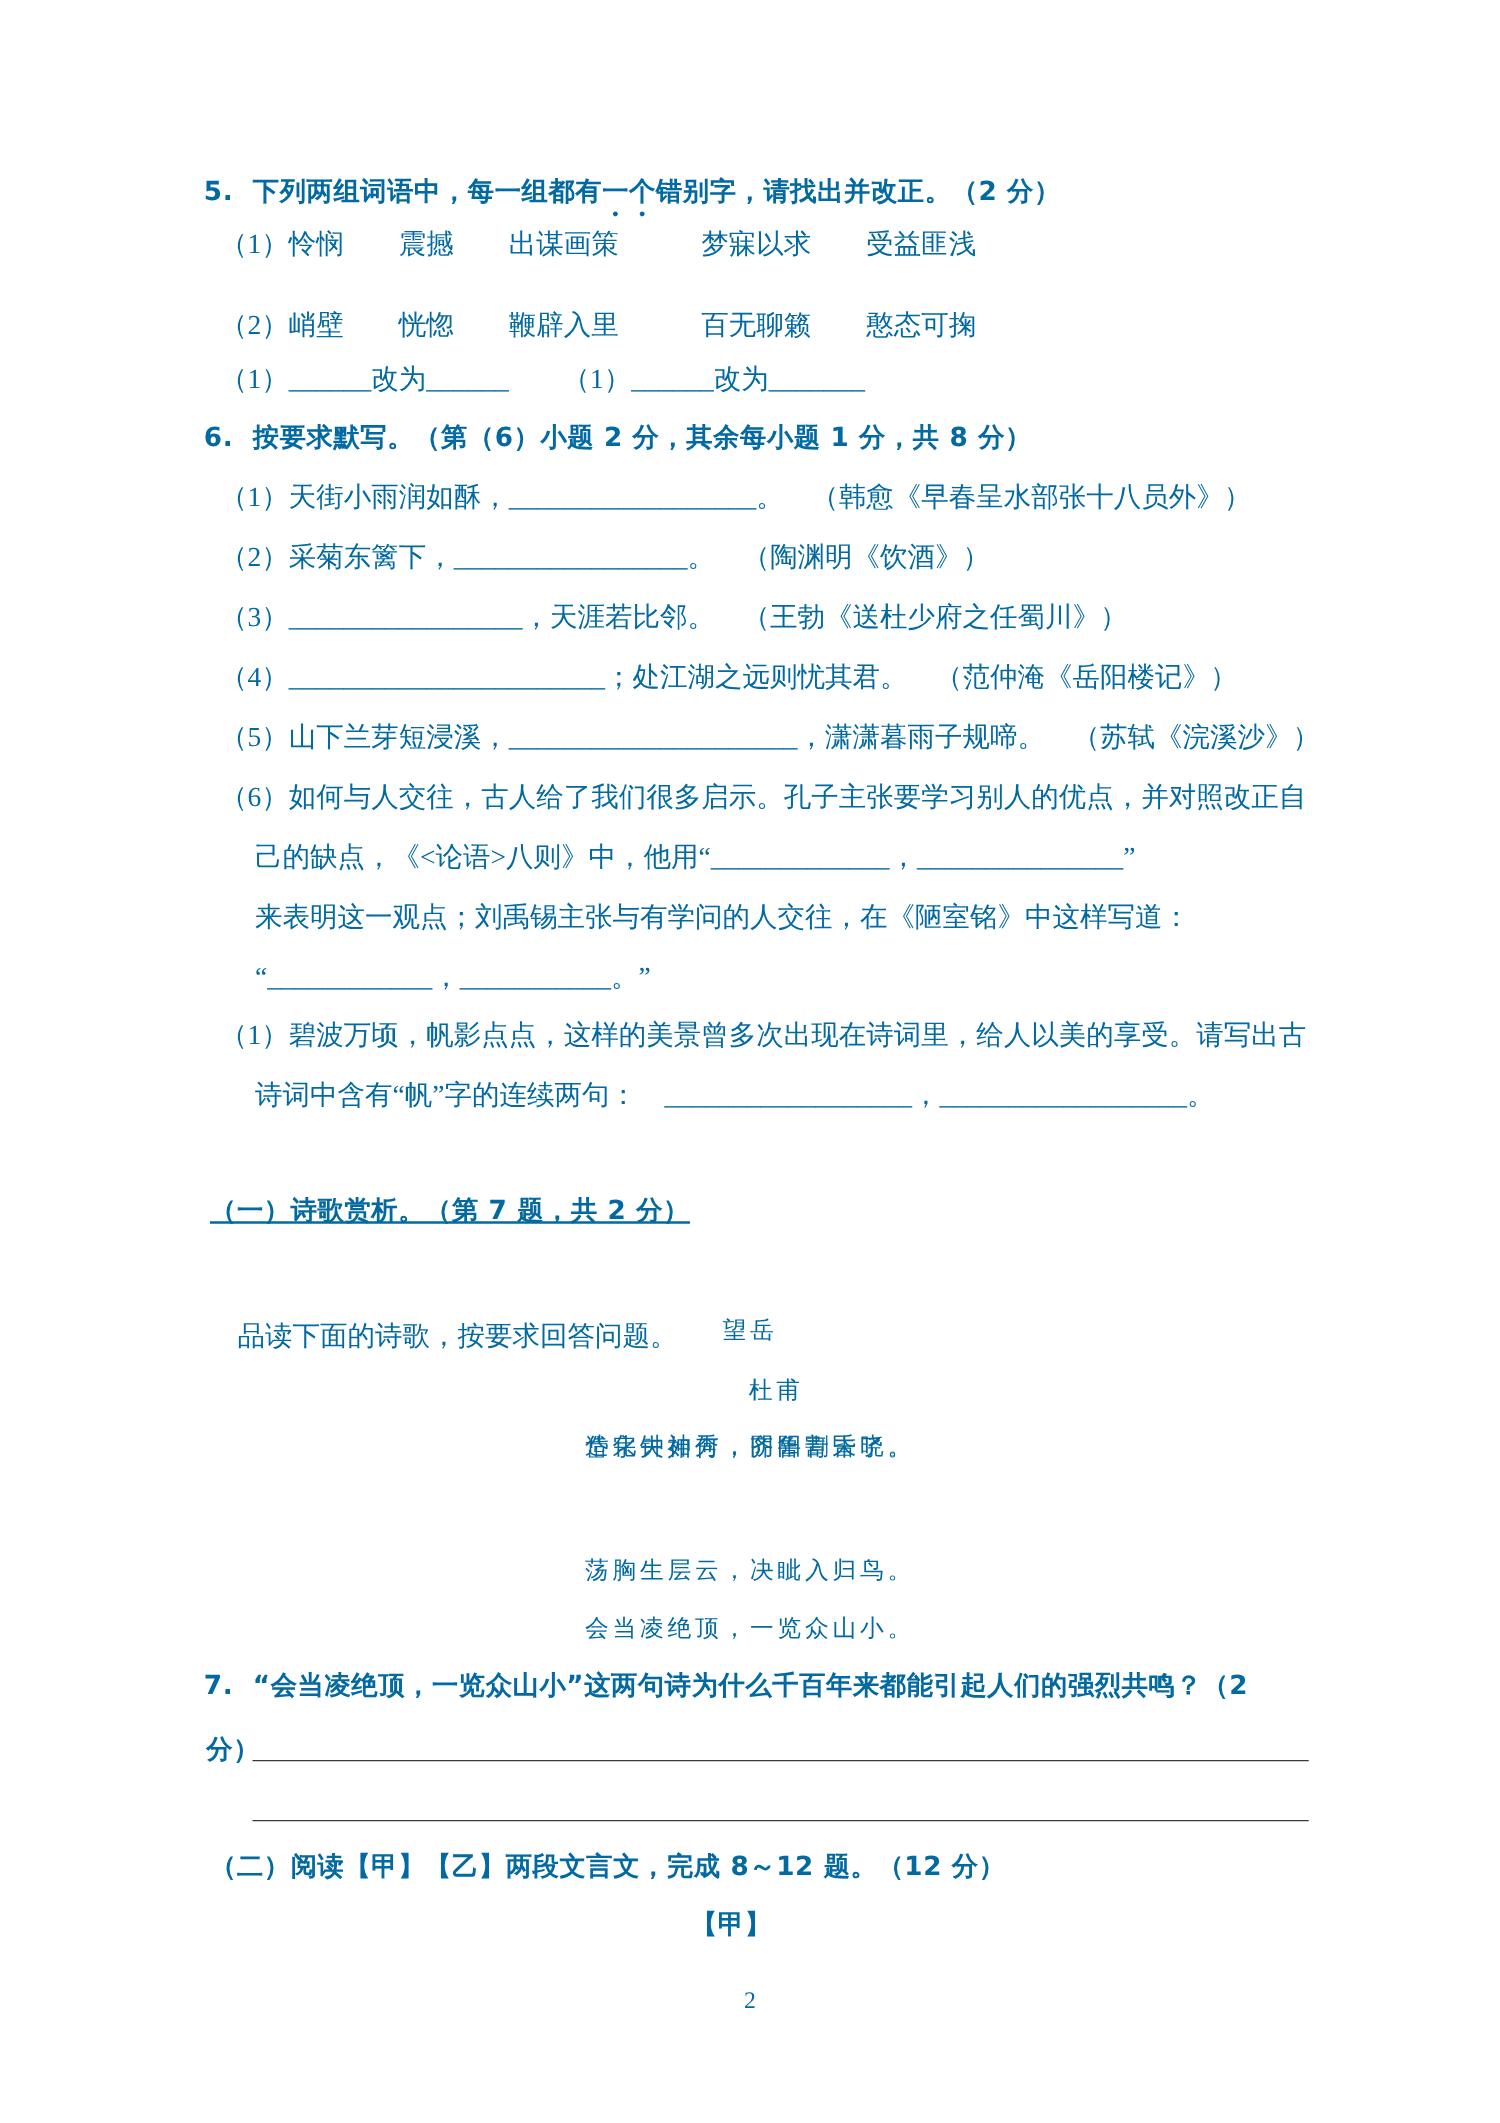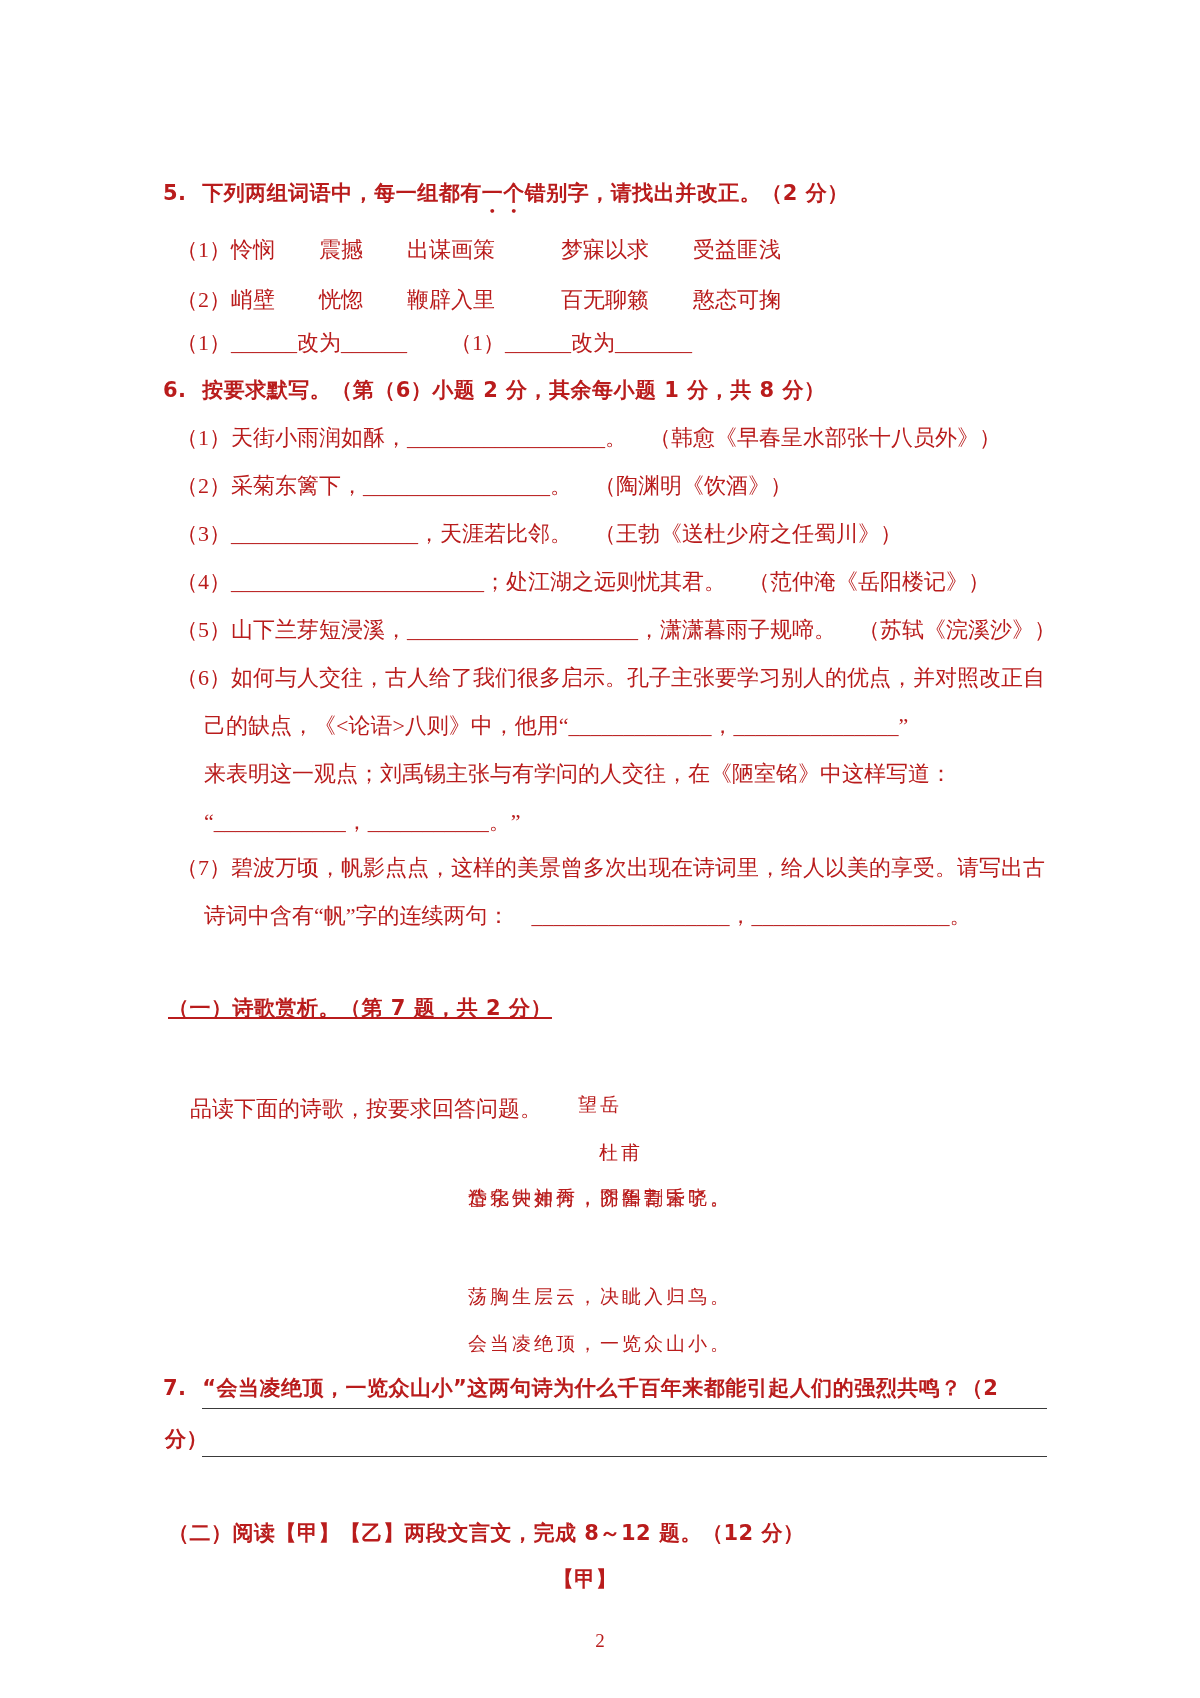--- a/index.html
+++ b/index.html
@@ -9,22 +9,21 @@
     background:#ffffff;
     overflow:hidden;
     font-family:"Liberation Serif","DejaVu Serif",serif;
     color:#1a1a1a;
   }
   .t{
     position:absolute;
     white-space:pre;
     font-size:22px;
     line-height:30px;
-    color:#b91c1c;
-    margin-top:40px;
+    color:#0369a1;
   }
   .bold{
     font-family:"DejaVu Sans","Liberation Sans",sans-serif;
     font-weight:bold;
     font-size:21px;
     letter-spacing:0.5px;
   }
   .emph{
     -webkit-text-emphasis:filled dot;
     text-emphasis:filled dot;
@@ -46,40 +45,40 @@
   }
   .pagenum{font-size:19px;}
 </style>
 </head>
 <body>
 
 <div class="page">
 
   <div class="t bold" style="top:138px;left:163px;"><span>5.  下列两组词语中，每一组都有</span><span class="emph">一个</span><span>错别字，请找出并改正。（2 分）</span></div>
 
-  <div class="t" style="top:195px;left:176px;font-family:Liberation Serif, serif;">（1）怜悯　　震撼　　出谋画策　　　梦寐以求　　受益匪浅</div>
+  <div class="t" style="top:180px;left:176px;font-family:Liberation Serif, serif;">（1）怜悯　　震撼　　出谋画策　　　梦寐以求　　受益匪浅</div>
   <div class="t" style="top:245px;left:176px;">（2）峭壁　　恍惚　　鞭辟入里　　　百无聊籁　　憨态可掬</div>
 
   <div class="t" style="top:288px;left:176px;">（1）______改为______</div>
   <div class="t" style="top:288px;left:450px;">（1）______改为_______</div>
 
   <div class="t bold" style="top:335px;left:163px;">6.  按要求默写。（第（6）小题 2 分，其余每小题 1 分，共 8 分）</div>
 
   <div class="t" style="top:383px;left:176px;">（1）天街小雨润如酥，__________________。　（韩愈《早春呈水部张十八员外》）</div>
   <div class="t" style="top:431px;left:176px;">（2）采菊东篱下，_________________。　（陶渊明《饮酒》）</div>
   <div class="t" style="top:479px;left:176px;">（3）_________________，天涯若比邻。　（王勃《送杜少府之任蜀川》）</div>
   <div class="t" style="top:527px;left:176px;">（4）_______________________；处江湖之远则忧其君。　（范仲淹《岳阳楼记》）</div>
   <div class="t" style="top:575px;left:176px;">（5）山下兰芽短浸溪，_____________________，潇潇暮雨子规啼。　（苏轼《浣溪沙》）</div>
 
   <div class="t" style="top:623px;left:176px;">（6）如何与人交往，古人给了我们很多启示。孔子主张要学习别人的优点，并对照改正自</div>
   <div class="t" style="top:671px;left:204px;">己的缺点，《&lt;论语&gt;八则》中，他用“_____________，_______________”</div>
   <div class="t" style="top:719px;left:204px;">来表明这一观点；刘禹锡主张与有学问的人交往，在《陋室铭》中这样写道：</div>
   <div class="t" style="top:767px;left:204px;">“____________，___________。”</div>
 
-  <div class="t" style="top:813px;left:176px;">（7）碧波万顷，帆影点点，这样的美景曾多次出现在诗词里，给人以美的享受。请写出古</div>
+  <div class="t" style="top:813px;left:176px;">（1）碧波万顷，帆影点点，这样的美景曾多次出现在诗词里，给人以美的享受。请写出古</div>
   <div class="t" style="top:861px;left:204px;">诗词中含有“帆”字的连续两句：　__________________，__________________。</div>
 
 
   <div class="t bold" style="top:953px;left:168px;text-decoration:underline;">（一）诗歌赏析。（第 7 题，共 2 分）</div>
   <div class="t" style="top:1054px;left:190px;">品读下面的诗歌，按要求回答问题。</div>
 
   <div class="t poem center" style="top:1050px;text-align:center;">望岳</div>
   <div class="t poem center" style="top:1098px;"><span class="author-offset">杜甫</span></div>
   <div class="t poem center" style="top:1144px;">岱宗夫如何，齐鲁青未了。</div>
   <div class="t poem center" style="top:1143px;">造化钟神秀，阴阳割昏晓。</div>

